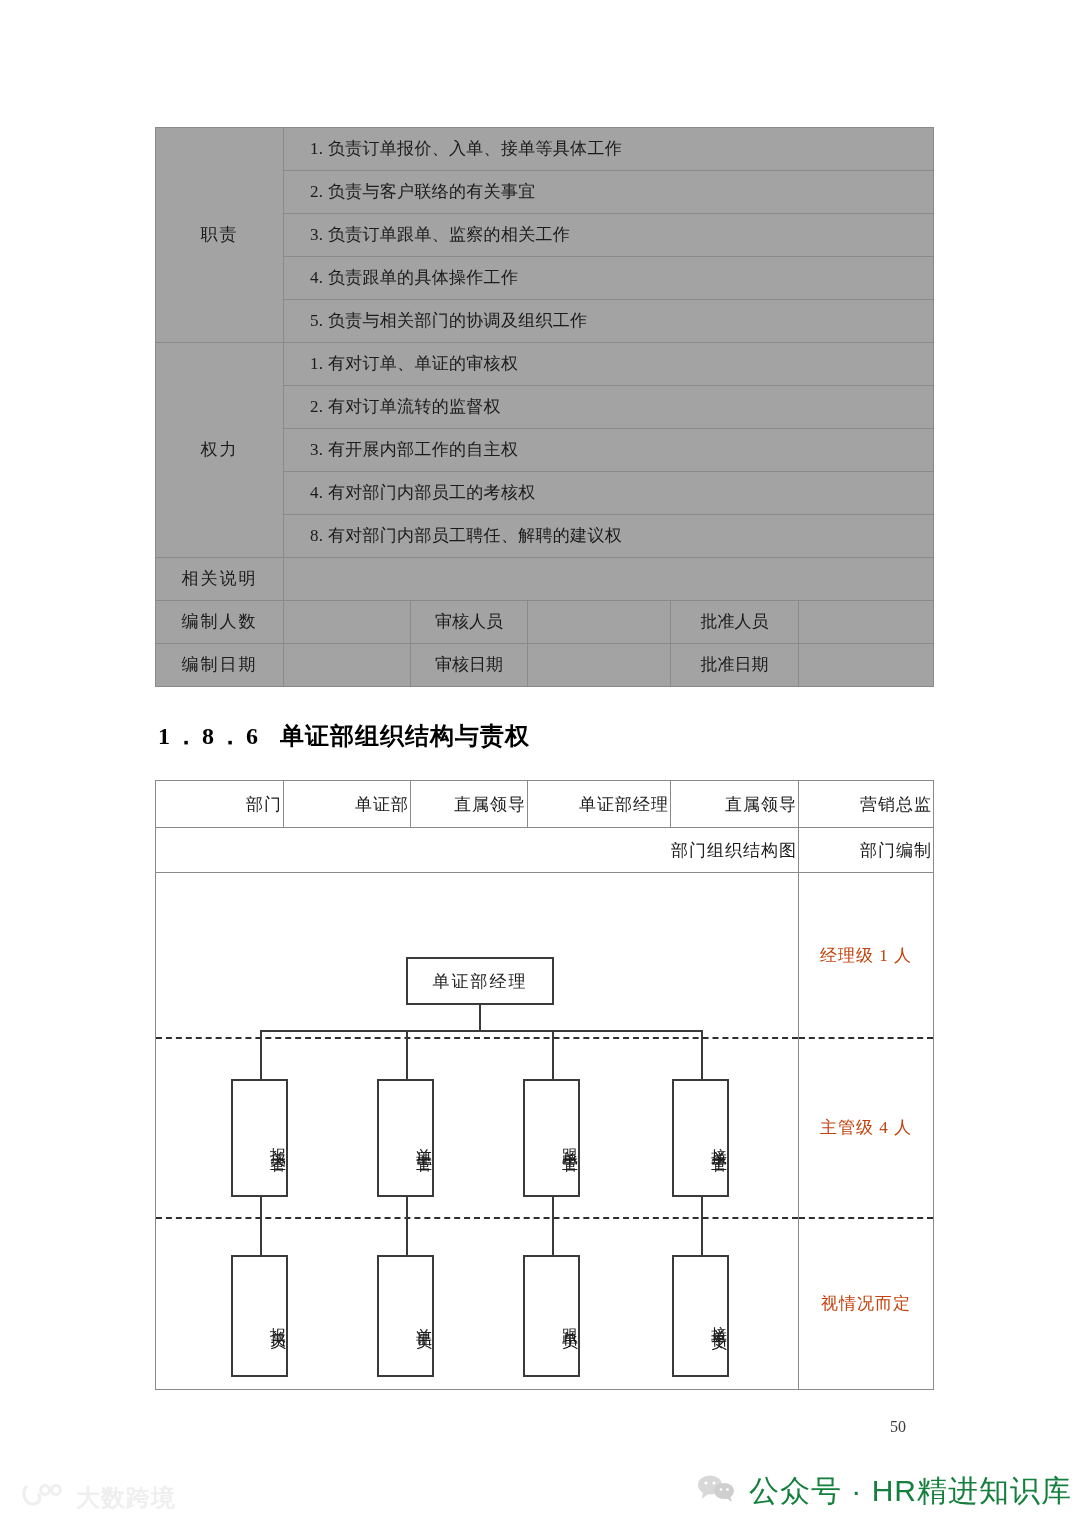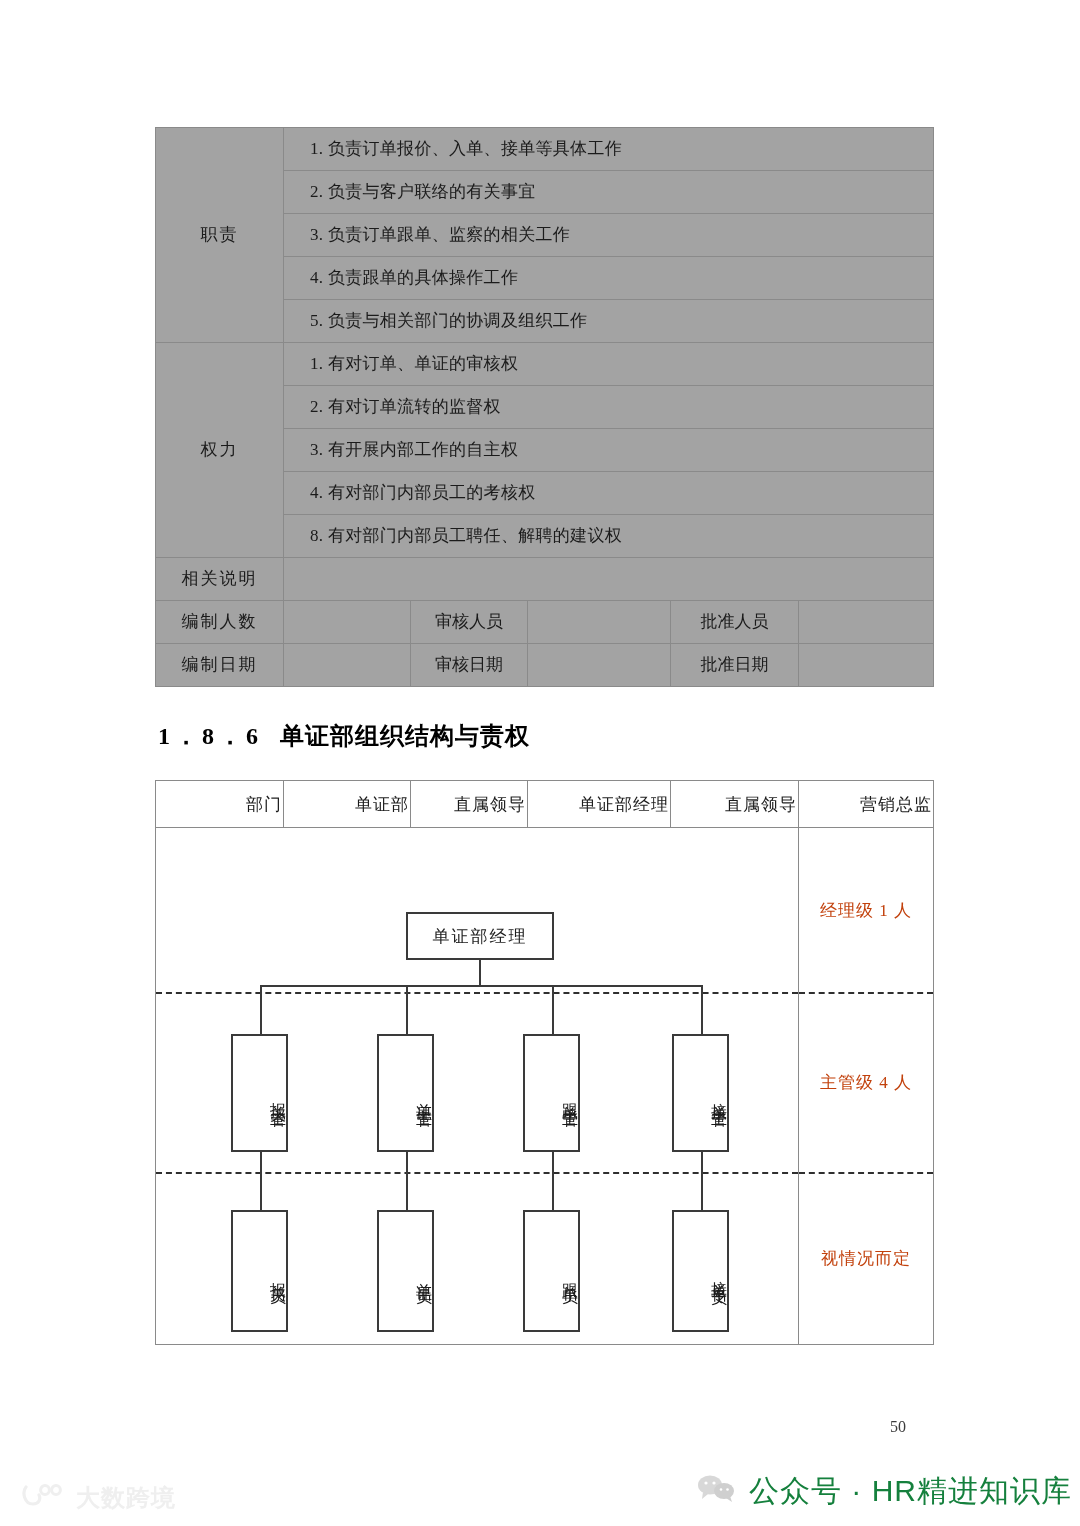--- a/index.html
+++ b/index.html
@@ -293,20 +293,24 @@
     </colgroup>
     <tbody>
       <tr class="hdr">
         <td>部门</td>
         <td>单证部</td>
         <td>直属领导</td>
         <td>单证部经理</td>
         <td>直属领导</td>
         <td>营销总监</td>
       </tr>
+      <tr class="sub">
+        <td colspan="5">部门组织结构图</td>
+        <td>部门编制</td>
+      </tr>
       <tr>
 
         <td class="chart-cell" colspan="5">
           <div class="chart-area">
 
             <div class="dashline" style="top:164px;"></div>
             <div class="dashline" style="top:344px;"></div>
 
             <div class="node horiz" style="left:250px; top:84px; width:148px; height:48px;">
               <span>单证部经理</span>

